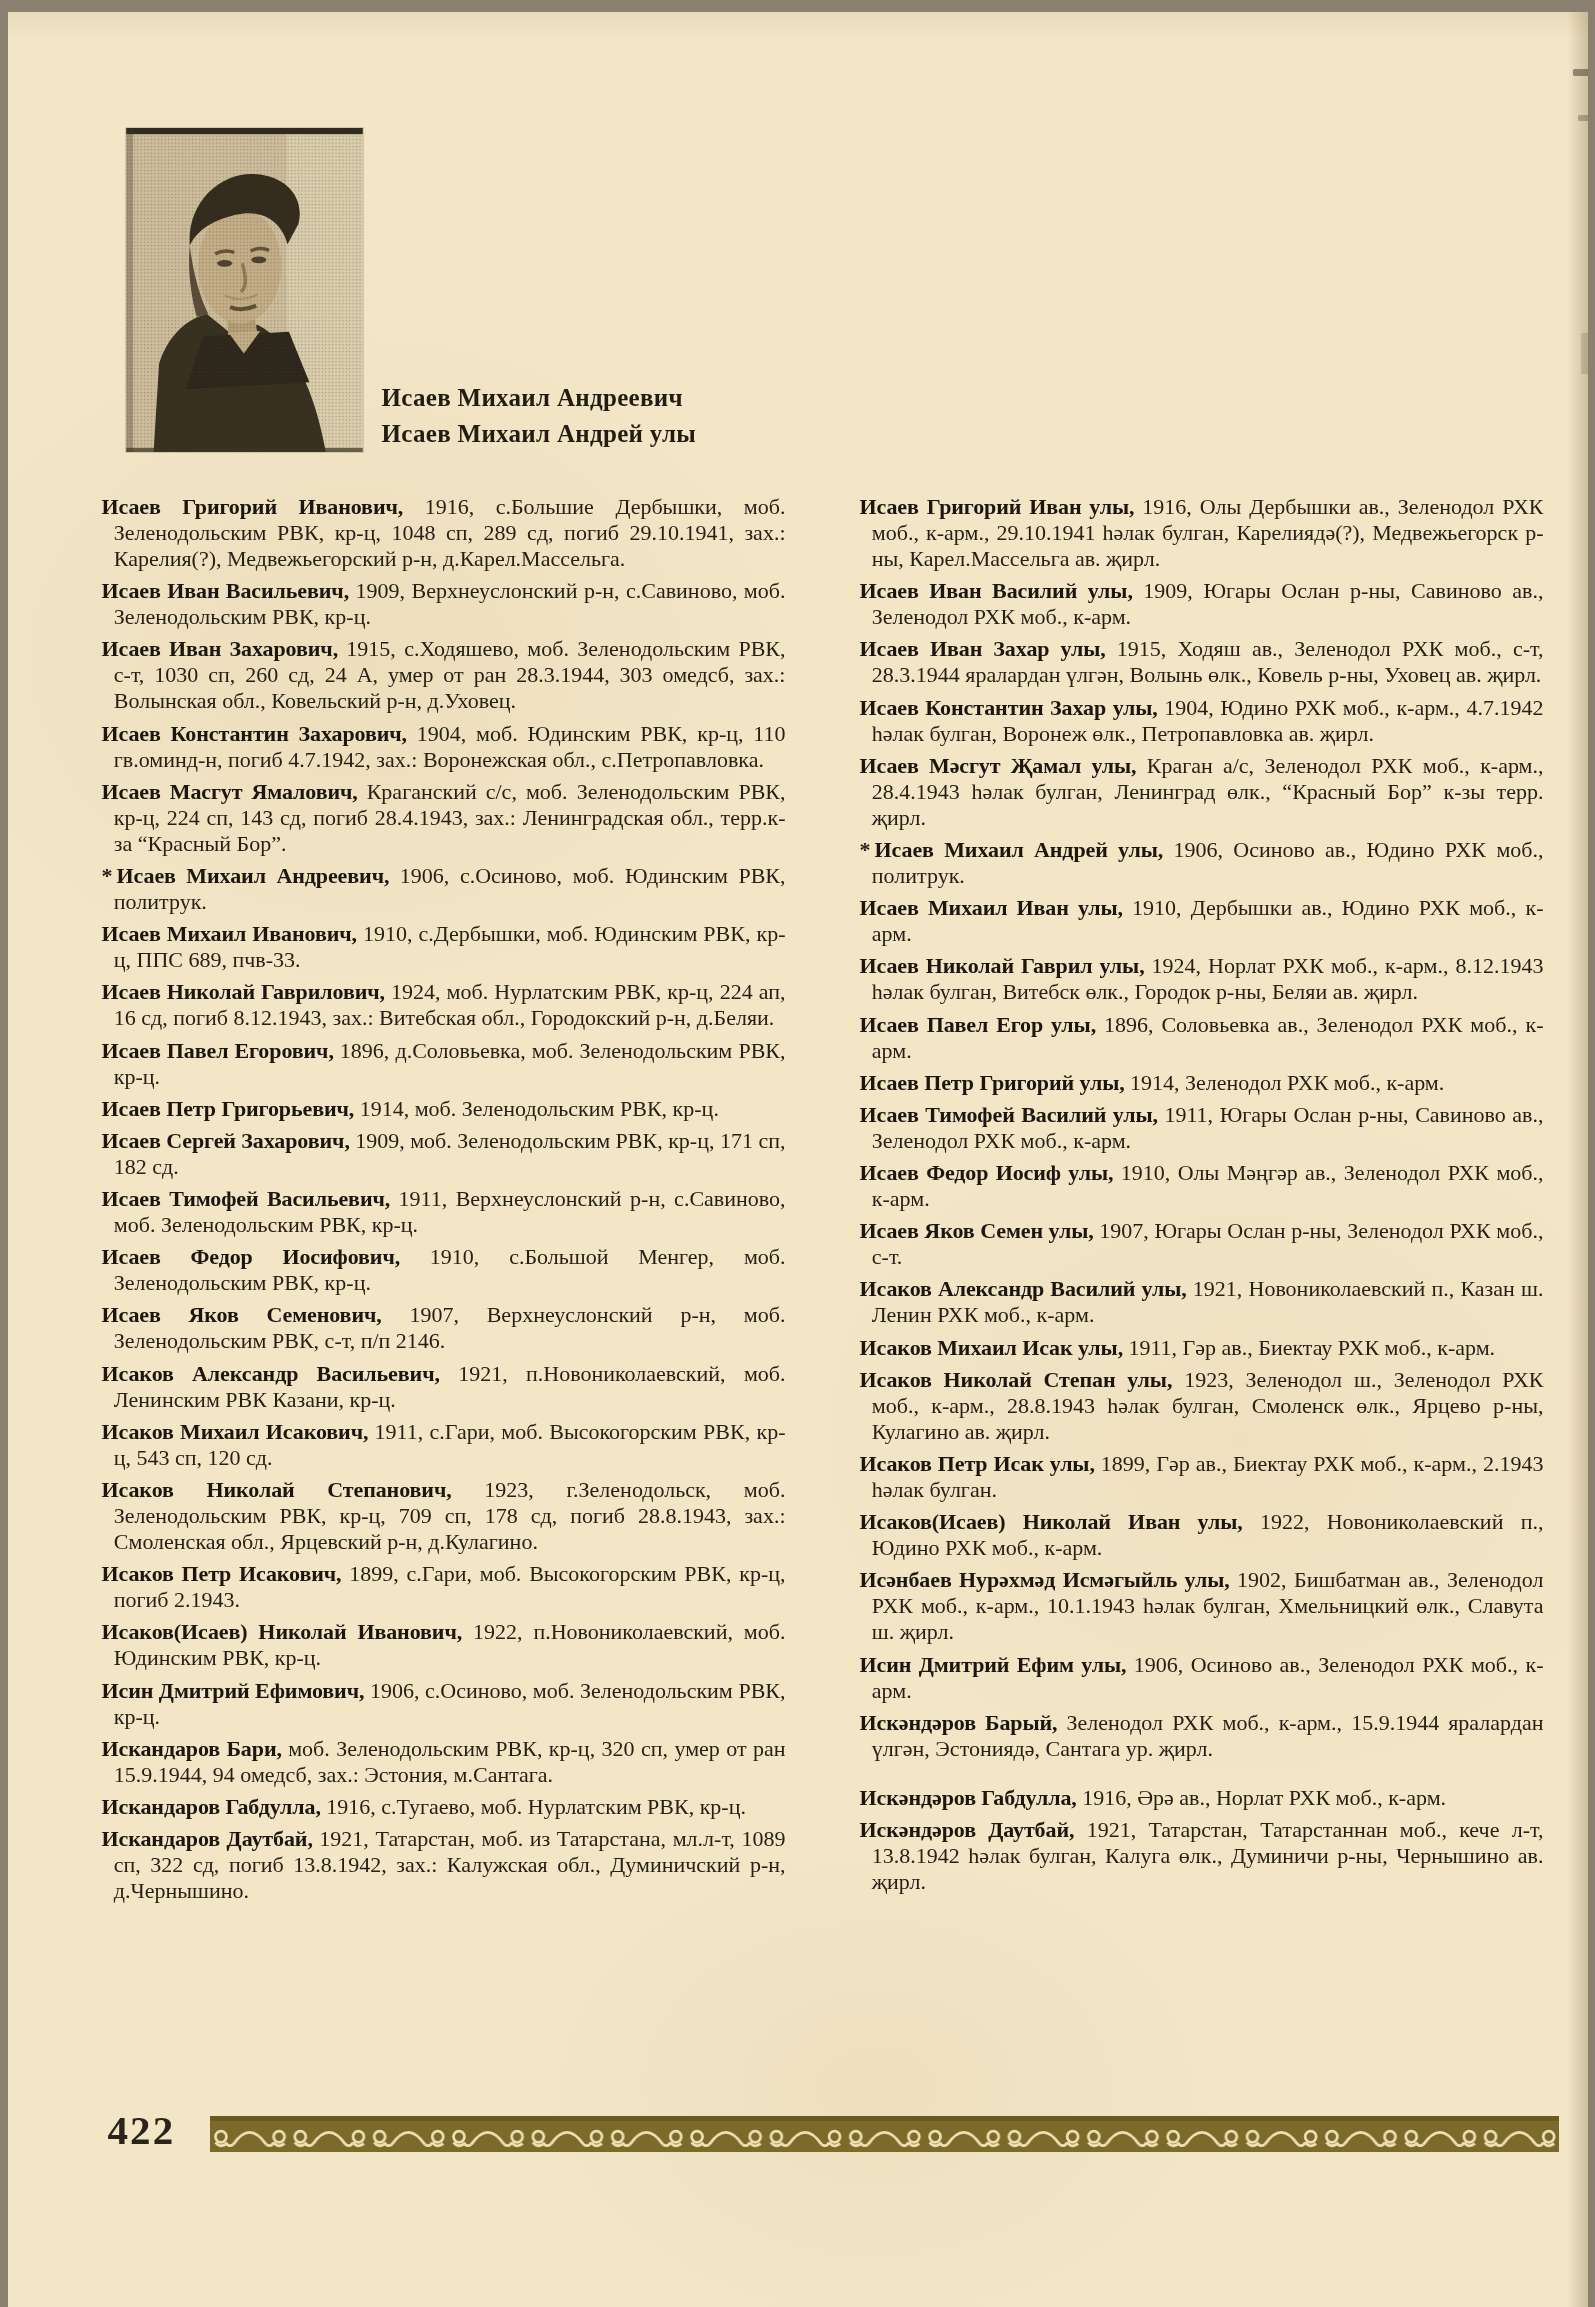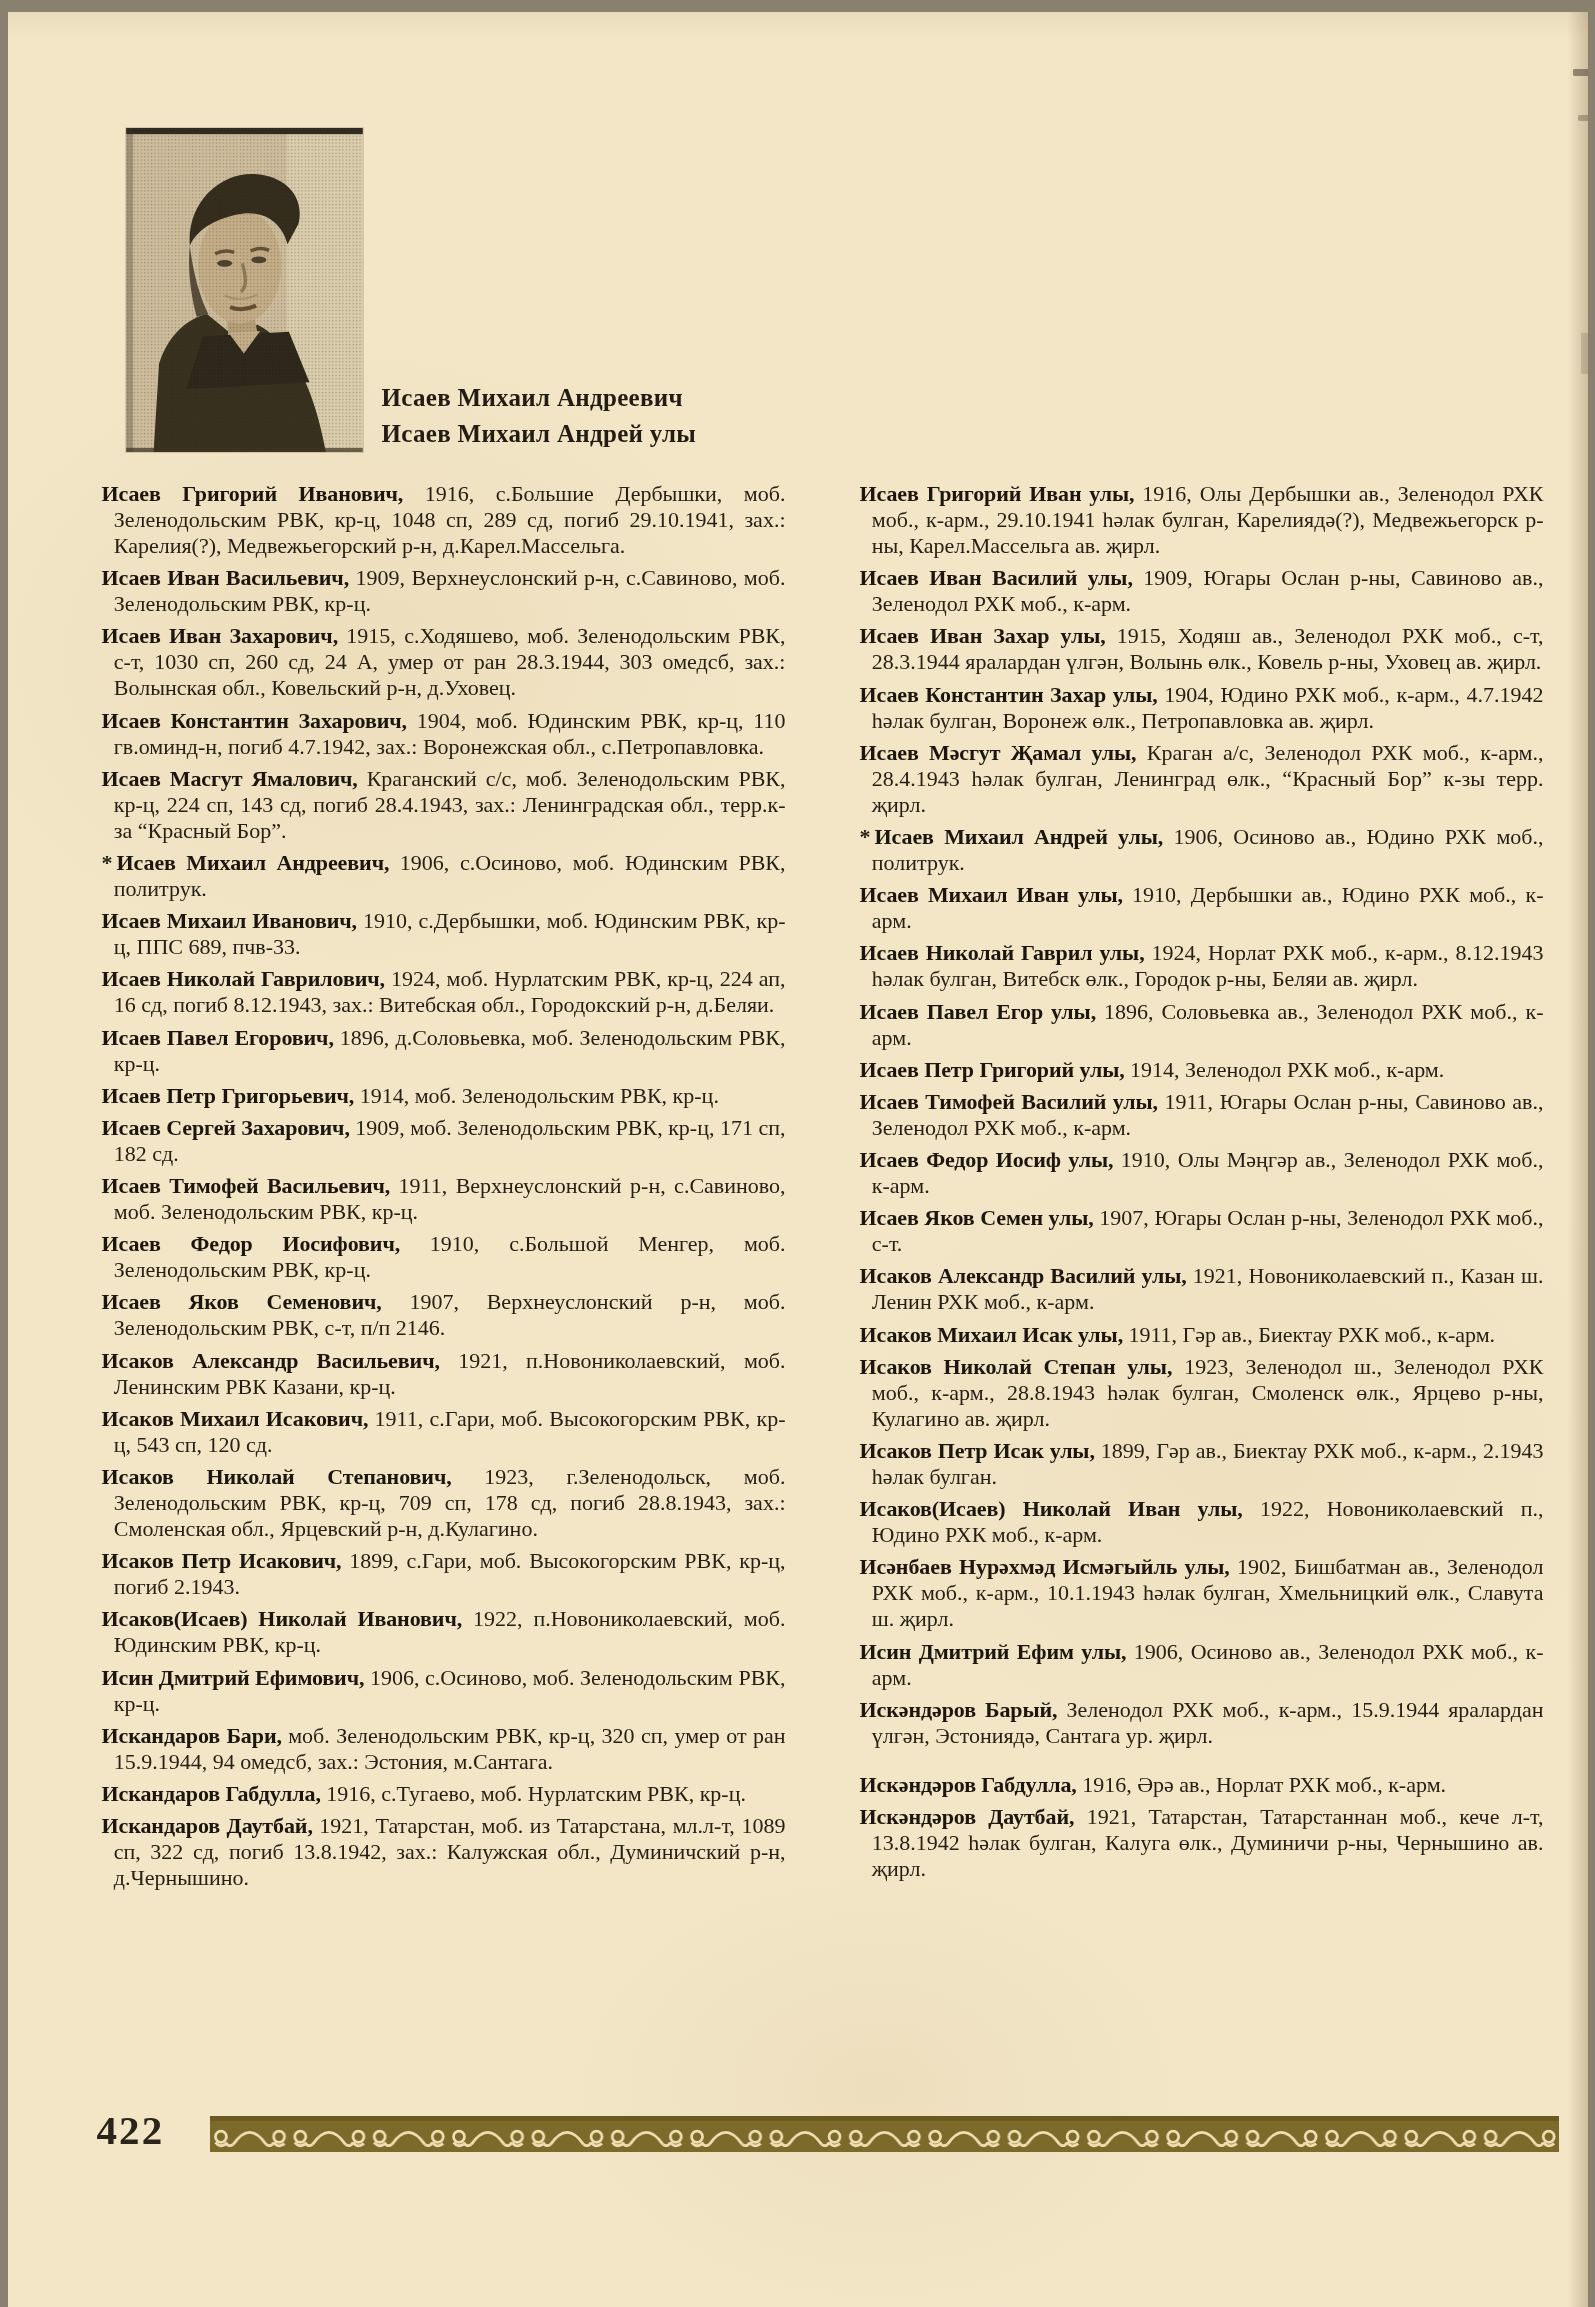--- a/index.html
+++ b/index.html
@@ -21,32 +21,32 @@
   .photo {
     position:absolute; left:118px; top:116px; width:237px; height:324px;
     box-shadow:0 0 0 0.7px rgba(60,50,35,.25);
   }
   .caption {
     position:absolute; left:374px; top:368px;
     font-weight:bold; font-size:25px; line-height:36px;
     letter-spacing:0.3px; white-space:nowrap; color:#221c12;
   }
   .col {
-    position:absolute; top:469px; width:684px;
+    position:absolute; top:482px; width:684px;
     font-size:22px; line-height:26px;
     text-align:justify; color:#272015;
   }
   .col-left  { left:94px; }
   .col-right { left:852px; }
   .entry { margin:0 0 6.2px 0; padding-left:12.3px; text-indent:-12.3px; }
   .entry b { font-weight:bold; color:#1c160e; letter-spacing:-0.1px; }
   .entry .star { font-weight:bold; padding-right:4.1px; }
   .gap-before { margin-top:23px; }
   .pagenum {
-    position:absolute; left:89px; top:2094px;
+    position:absolute; left:100px; top:2094px;
     font-size:41px; font-weight:bold; letter-spacing:2.1px; color:#2b241a;
   }
   .band { position:absolute; left:202px; top:2104px; width:1349px; height:36px; }
   .edge-mark { position:absolute; background:#4a4134; border-radius:1.4px; opacity:.55; }
   .em1 { left:1565px; top:57px;  width:18px; height:6.8px; }
   .em2 { left:1570px; top:103px; width:12.3px; height:5.5px;  opacity:.35; }
   .em3 { left:1573px; top:321px; width:9.6px; height:41px; opacity:.18; }
 </style>
 </head>
 <body>

